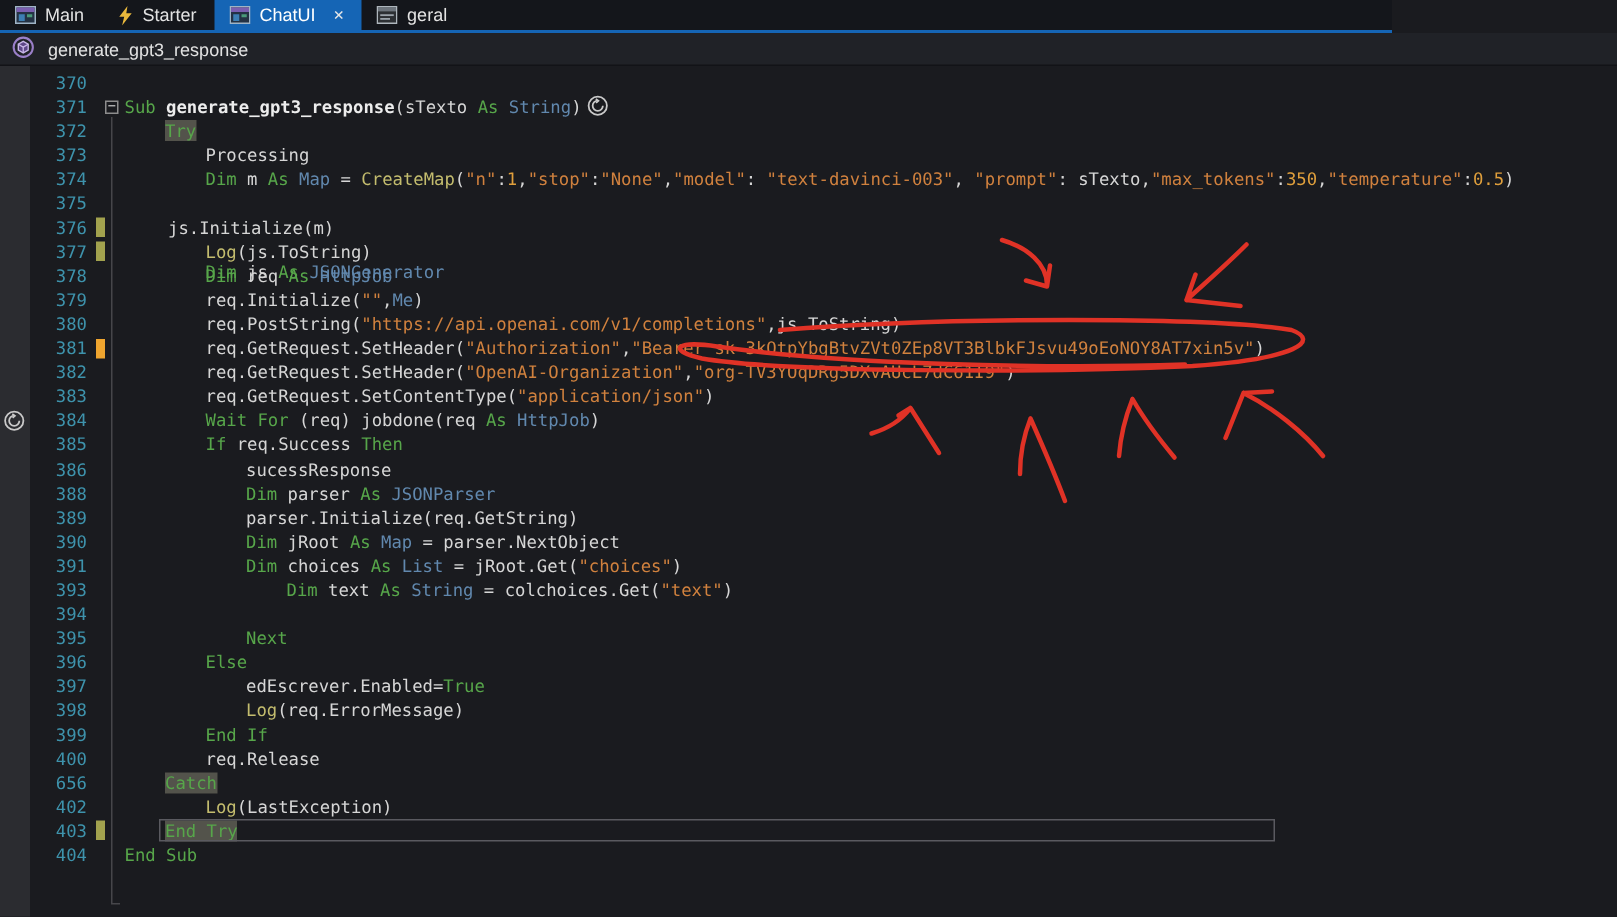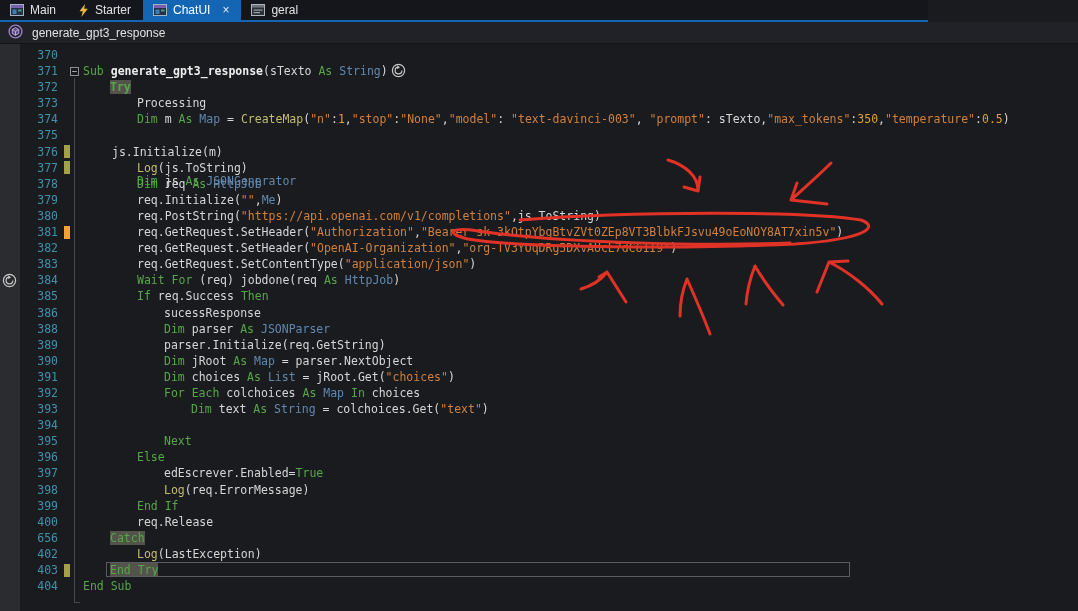--- a/index.html
+++ b/index.html
@@ -131,21 +131,21 @@
 
 <div class="editor">
   <div class="margin-strip"></div>
   <div id="lines">
       <div class="line"><span class="ln">370</span><span class="code" style="padding-left: 13px;"></span></div>
       <div class="line"><span class="ln">371</span><span class="collapsebox">−</span><span class="code" style="padding-left: 13px;"><span class="tok kw">Sub </span><span class="tok name">generate_gpt3_response</span><span class="tok pl">(sTexto </span><span class="tok kw">As </span><span class="tok ty">String</span><span class="tok pl">)</span><span class="inline-icon"><svg width="15" height="15" viewBox="0 0 15 15">
               <circle cx="7.5" cy="7.5" r="6.1" fill="none" stroke="#c9c9c9" stroke-width="1.2"></circle>
               <path d="M10.9 7.5 A3.4 3.4 0 1 1 7.5 4.1" fill="none" stroke="#c9c9c9" stroke-width="1.2"></path>
               <path d="M6.2 2.9 L8 4.2 L6.4 5.6" fill="none" stroke="#c9c9c9" stroke-width="1.1"></path>
             </svg></span></span></div>
-      <div class="line"><span class="ln">372</span><span class="code" style="padding-left: 40px; font-weight: bold;"><span class="tok kw hl">Try</span></span></div>
+      <div class="line"><span class="ln">372</span><span class="code" style="padding-left: 40px;"><span class="tok kw hl">Try</span></span></div>
       <div class="line"><span class="ln">373</span><span class="code" style="padding-left: 67px;"><span class="tok pl">Processing</span></span></div>
       <div class="line"><span class="ln">374</span><span class="code" style="padding-left: 67px;"><span class="tok kw">Dim </span><span class="tok pl">m </span><span class="tok kw">As </span><span class="tok ty">Map</span><span class="tok pl"> = </span><span class="tok fn">CreateMap</span><span class="tok pl">(</span><span class="tok str">"n"</span><span class="tok pl">:</span><span class="tok num">1</span><span class="tok pl">,</span><span class="tok str">"stop"</span><span class="tok pl">:</span><span class="tok str">"None"</span><span class="tok pl">,</span><span class="tok str">"model"</span><span class="tok pl">: </span><span class="tok str">"text-davinci-003"</span><span class="tok pl">, </span><span class="tok str">"prompt"</span><span class="tok pl">: </span><span class="tok pl">sTexto,</span><span class="tok str">"max_tokens"</span><span class="tok pl">:</span><span class="tok num">350</span><span class="tok pl">,</span><span class="tok str">"temperature"</span><span class="tok pl">:</span><span class="tok num">0.5</span><span class="tok pl">)</span></span></div>
       <div class="line"><span class="ln">375</span><span class="code" style="padding-left: 67px; margin-top: 46px;"><span class="tok kw">Dim </span><span class="tok pl">js </span><span class="tok kw">As </span><span class="tok ty">JSONGenerator</span></span></div>
       <div class="line"><span class="ln">376</span><span class="gmark olive"></span><span class="code" style="padding-left: 67px; margin-left: 45px;"><span class="tok pl">js.Initialize(m)</span></span></div>
       <div class="line"><span class="ln">377</span><span class="gmark olive"></span><span class="code" style="padding-left: 67px;"><span class="tok fn">Log</span><span class="tok pl">(js.ToString)</span></span></div>
       <div class="line"><span class="ln">378</span><span class="code" style="padding-left: 67px;"><span class="tok kw">Dim </span><span class="tok pl">req </span><span class="tok kw">As </span><span class="tok ty">HttpJob</span></span></div>
       <div class="line"><span class="ln">379</span><span class="code" style="padding-left: 67px;"><span class="tok pl">req.Initialize(</span><span class="tok str">""</span><span class="tok pl">,</span><span class="tok ty">Me</span><span class="tok pl">)</span></span></div>
       <div class="line"><span class="ln">380</span><span class="code" style="padding-left: 67px;"><span class="tok pl">req.PostString(</span><span class="tok str">"https://api.openai.com/v1/completions"</span><span class="tok pl">,js.ToString)</span></span></div>
       <div class="line"><span class="ln">381</span><span class="gmark orange"></span><span class="code" style="padding-left: 67px;"><span class="tok pl">req.GetRequest.SetHeader(</span><span class="tok str">"Authorization"</span><span class="tok pl">,</span><span class="tok str">"Bearer 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"</span><span class="tok pl">)</span></span></div>
       <div class="line"><span class="ln">382</span><span class="code" style="padding-left: 67px;"><span class="tok pl">req.GetRequest.SetHeader(</span><span class="tok str">"OpenAI-Organization"</span><span class="tok pl">,</span><span class="tok str">"org-TV3YOqDRg5DXvAUcL7dC61I9"</span><span class="tok pl">)</span></span></div>
@@ -154,21 +154,20 @@
             <circle cx="7.5" cy="7.5" r="6.1" fill="none" stroke="#c9c9c9" stroke-width="1.2"></circle>
             <path d="M10.9 7.5 A3.4 3.4 0 1 1 7.5 4.1" fill="none" stroke="#c9c9c9" stroke-width="1.2"></path>
             <path d="M6.2 2.9 L8 4.2 L6.4 5.6" fill="none" stroke="#c9c9c9" stroke-width="1.1"></path>
           </svg></span><span class="code" style="padding-left: 67px;"><span class="tok kw">Wait For </span><span class="tok pl">(req) jobdone(req </span><span class="tok kw">As </span><span class="tok ty">HttpJob</span><span class="tok pl">)</span></span></div>
       <div class="line"><span class="ln">385</span><span class="code" style="padding-left: 67px;"><span class="tok kw">If </span><span class="tok pl">req.Success </span><span class="tok kw">Then</span></span></div>
       <div class="line"><span class="ln">386</span><span class="code" style="padding-left: 94px;"><span class="tok pl">sucessResponse</span></span></div>
       <div class="line"><span class="ln">388</span><span class="code" style="padding-left: 94px;"><span class="tok kw">Dim </span><span class="tok pl">parser </span><span class="tok kw">As </span><span class="tok ty">JSONParser</span></span></div>
       <div class="line"><span class="ln">389</span><span class="code" style="padding-left: 94px;"><span class="tok pl">parser.Initialize(req.GetString)</span></span></div>
       <div class="line"><span class="ln">390</span><span class="code" style="padding-left: 94px;"><span class="tok kw">Dim </span><span class="tok pl">jRoot </span><span class="tok kw">As </span><span class="tok ty">Map</span><span class="tok pl"> = parser.NextObject</span></span></div>
       <div class="line"><span class="ln">391</span><span class="code" style="padding-left: 94px;"><span class="tok kw">Dim </span><span class="tok pl">choices </span><span class="tok kw">As </span><span class="tok ty">List</span><span class="tok pl"> = jRoot.Get(</span><span class="tok str">"choices"</span><span class="tok pl">)</span></span></div>
-      <div class="line"><span class="ln">392</span><span class="code" style="padding-left: 94px;"><span class="tok kw">For Each </span><span class="tok pl">colchoices </span><span class="tok kw">As </span><span class="tok ty">Map </span><span class="tok kw">In </span><span class="tok pl">choices</span></span></div>
       <div class="line"><span class="ln">393</span><span class="code" style="padding-left: 121px;"><span class="tok kw">Dim </span><span class="tok pl">text </span><span class="tok kw">As </span><span class="tok ty">String</span><span class="tok pl"> = colchoices.Get(</span><span class="tok str">"text"</span><span class="tok pl">)</span></span></div>
       <div class="line"><span class="ln">394</span></div>
       <div class="line"><span class="ln">395</span><span class="code" style="padding-left: 94px;"><span class="tok kw">Next</span></span></div>
       <div class="line"><span class="ln">396</span><span class="code" style="padding-left: 67px;"><span class="tok kw">Else</span></span></div>
       <div class="line"><span class="ln">397</span><span class="code" style="padding-left: 94px;"><span class="tok pl">edEscrever.Enabled=</span><span class="tok kw">True</span></span></div>
       <div class="line"><span class="ln">398</span><span class="code" style="padding-left: 94px;"><span class="tok fn">Log</span><span class="tok pl">(req.ErrorMessage)</span></span></div>
       <div class="line"><span class="ln">399</span><span class="code" style="padding-left: 67px;"><span class="tok kw">End If</span></span></div>
       <div class="line"><span class="ln">400</span><span class="code" style="padding-left: 67px;"><span class="tok pl">req.Release</span></span></div>
       <div class="line"><span class="ln">656</span><span class="code" style="padding-left: 40px;"><span class="tok kw hl">Catch</span></span></div>
       <div class="line"><span class="ln">402</span><span class="code" style="padding-left: 67px;"><span class="tok fn">Log</span><span class="tok pl">(LastException)</span></span></div>

